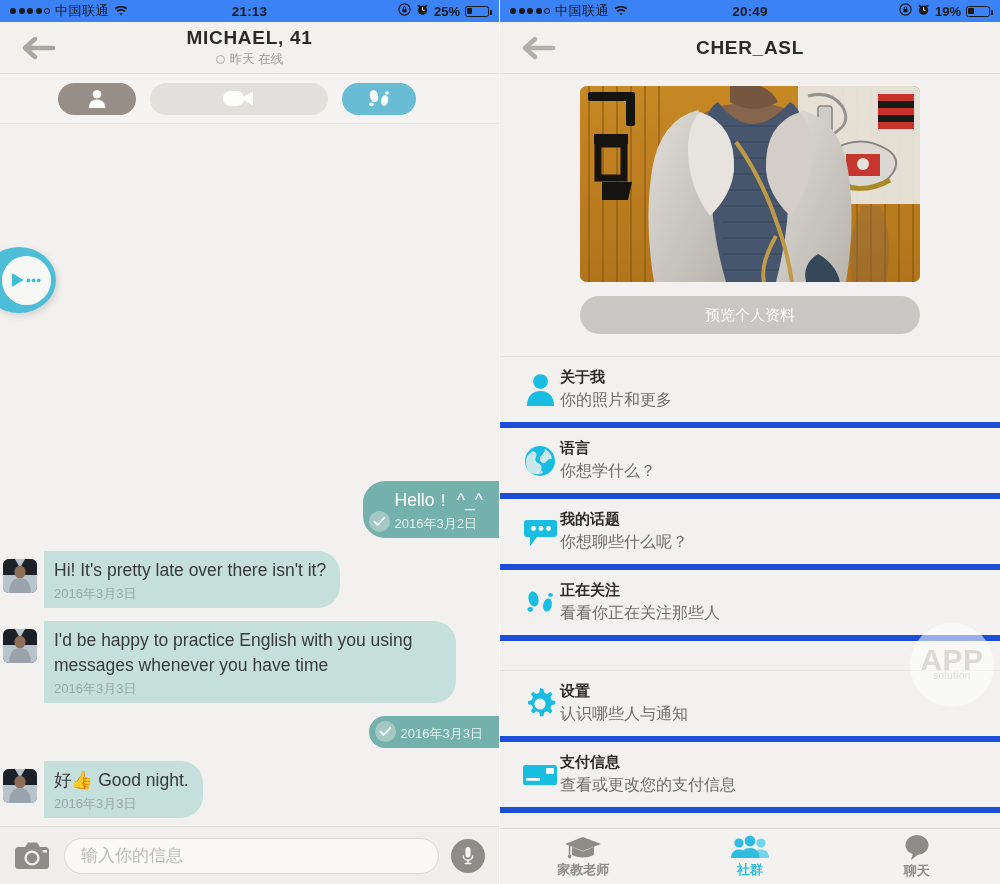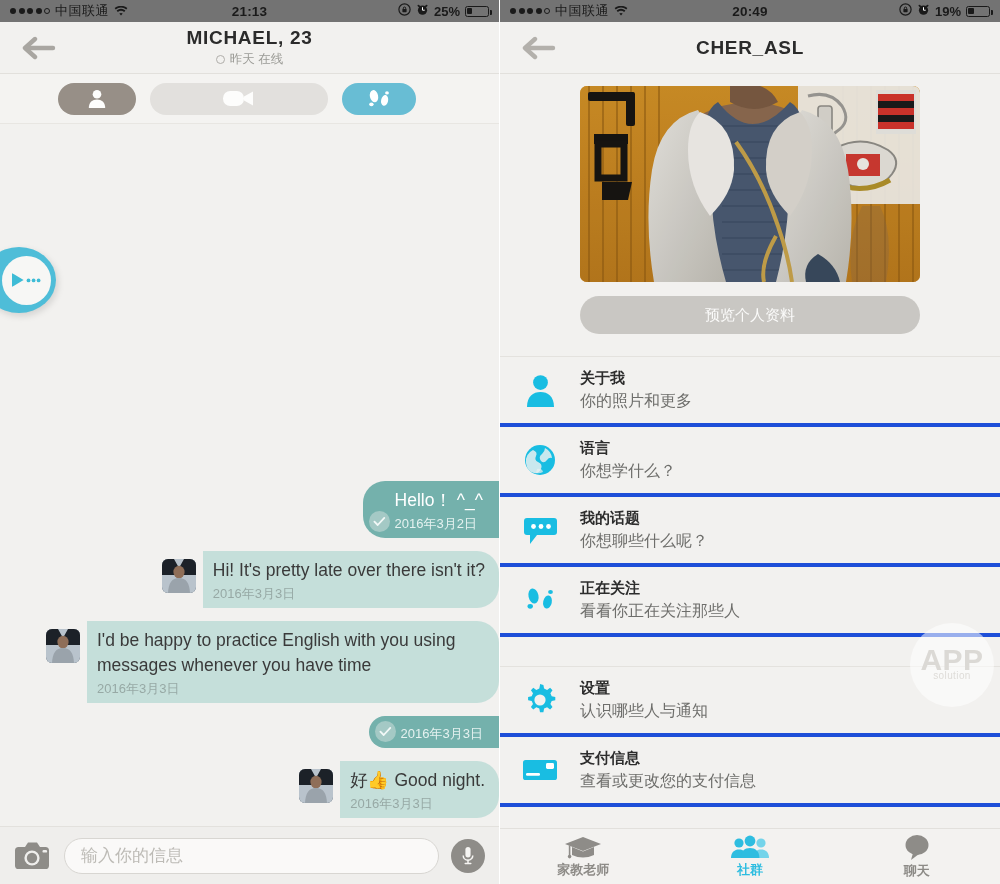--- a/index.html
+++ b/index.html
@@ -8,21 +8,21 @@
     font-family: "Liberation Sans", "DejaVu Sans", sans-serif;
     background: #f1f0ee;
     overflow: hidden;
   }
   .screens { display: flex; width: 1000px; height: 884px; }
   .phone { width: 500px; height: 884px; position: relative; overflow: hidden; background: #f2f1ef; }
   .phone.left { border-right: 1px solid #ffffff; }
 
   
   .statusbar {
-    height: 22px; background: #737373;
+    height: 22px; background: #3b82f6;
     display: flex; align-items: center;
     padding: 0 10px; font-size: 13px; font-weight: bold; color: #1a1a1a;
     position: relative; z-index: 5;
   }
   .sb-left { display: flex; align-items: center; gap: 5px; }
   .dots { display: flex; gap: 2.5px; align-items: center; }
   .dots i { width: 6px; height: 6px; border-radius: 50%; background: #1a1a1a; display: block; }
   .dots i.hollow { background: transparent; border: 1px solid #1a1a1a; width: 6px; height: 6px; }
   .carrier { font-size: 13px; font-weight: normal; letter-spacing: 0.5px; }
   .wifi { width: 14px; height: 11px; position: relative; display: inline-block; }
@@ -93,21 +93,21 @@
   .floating-badge .inner {
     width: 49px; height: 49px; border-radius: 50%; background: #f7f7f5;
     display: flex; align-items: center; justify-content: center;
     margin-left: 14px;
   }
 
   .msgs { position: absolute; left: 0; right: 0; bottom: 0; }
 
   .row { display: flex; margin-bottom: 13px; }
   .row.out { justify-content: flex-end; }
-  .row.in { justify-content: flex-end; align-items: flex-start; }
+  .row.in { justify-content: flex-start; align-items: flex-start; }
 
   .avatar-thumb {
     width: 34px; height: 34px; border-radius: 6px; flex: 0 0 34px;
     margin: 8px 7px 0 3px; overflow: hidden; position: relative;
     background: #3e4b5a;
   }
   .av-art { position: absolute; inset: 0; }
 
   .bubble {
     position: relative; color: #3a3a3a;
@@ -164,23 +164,23 @@
     position: relative; background: #c98b2e; margin: 0 auto;
   }
   .preview-btn {
     margin: 14px auto 0 auto; width: 340px; height: 38px; border-radius: 19px;
     background: #c9c7c3; color: #fbfbfa; font-size: 15px;
     display: flex; align-items: center; justify-content: center; font-family: Liberation Serif, serif;
   }
 
   .list { margin-top: 22px; border-top: 1px solid #e4e2de; }
   .list-row {
-    display: flex; align-items: center; gap: 20px;
+    display: flex; align-items: center; gap: 0;
     padding: 11px 0 11px 20px; min-height: 70px;
-    border-bottom: 4px solid #1d4ed8;
+    border-bottom: 6px solid #1d4ed8;
     position: relative;
   }
   .list-row .ico { width: 40px; flex: 0 0 40px; display: flex; align-items: center; justify-content: center; }
   .list-row .txt { display: flex; flex-direction: column; gap: 3px; }
   .list-row .t1 { font-size: 15px; font-weight: bold; color: #2d2d2d; }
   .list-row .t2 { font-size: 16px; color: #6e6e6b; }
   .gap-block { height: 30px; border-bottom: 1px solid #e4e2de; background: #f2f1ef; }
 
   .watermark {
     position: absolute; right: 6px; top: 623px; width: 84px; height: 84px;
@@ -251,21 +251,21 @@
     </div>
 
     <div class="navbar">
       <div class="back-arrow">
         <svg width="36" height="26" viewBox="0 0 36 26">
           <path d="M13 4 L3 13 L13 22" fill="none" stroke="#a9a6a1" stroke-width="4.4" stroke-linecap="round" stroke-linejoin="round"></path>
           <path d="M4 13 H31" stroke="#a9a6a1" stroke-width="4.4" stroke-linecap="round"></path>
         </svg>
       </div>
       <div class="nav-titles">
-        <div class="nav-title">MICHAEL, 23</div>
+        <div class="nav-title">MICHAEL, 41</div>
         <div class="nav-sub">
           <span class="ring"></span>
           <span>昨天 在线</span>
         </div>
       </div>
     </div>
 
     <div class="segments">
       <div class="seg profile">
         <svg width="20" height="21" viewBox="0 0 20 21">

